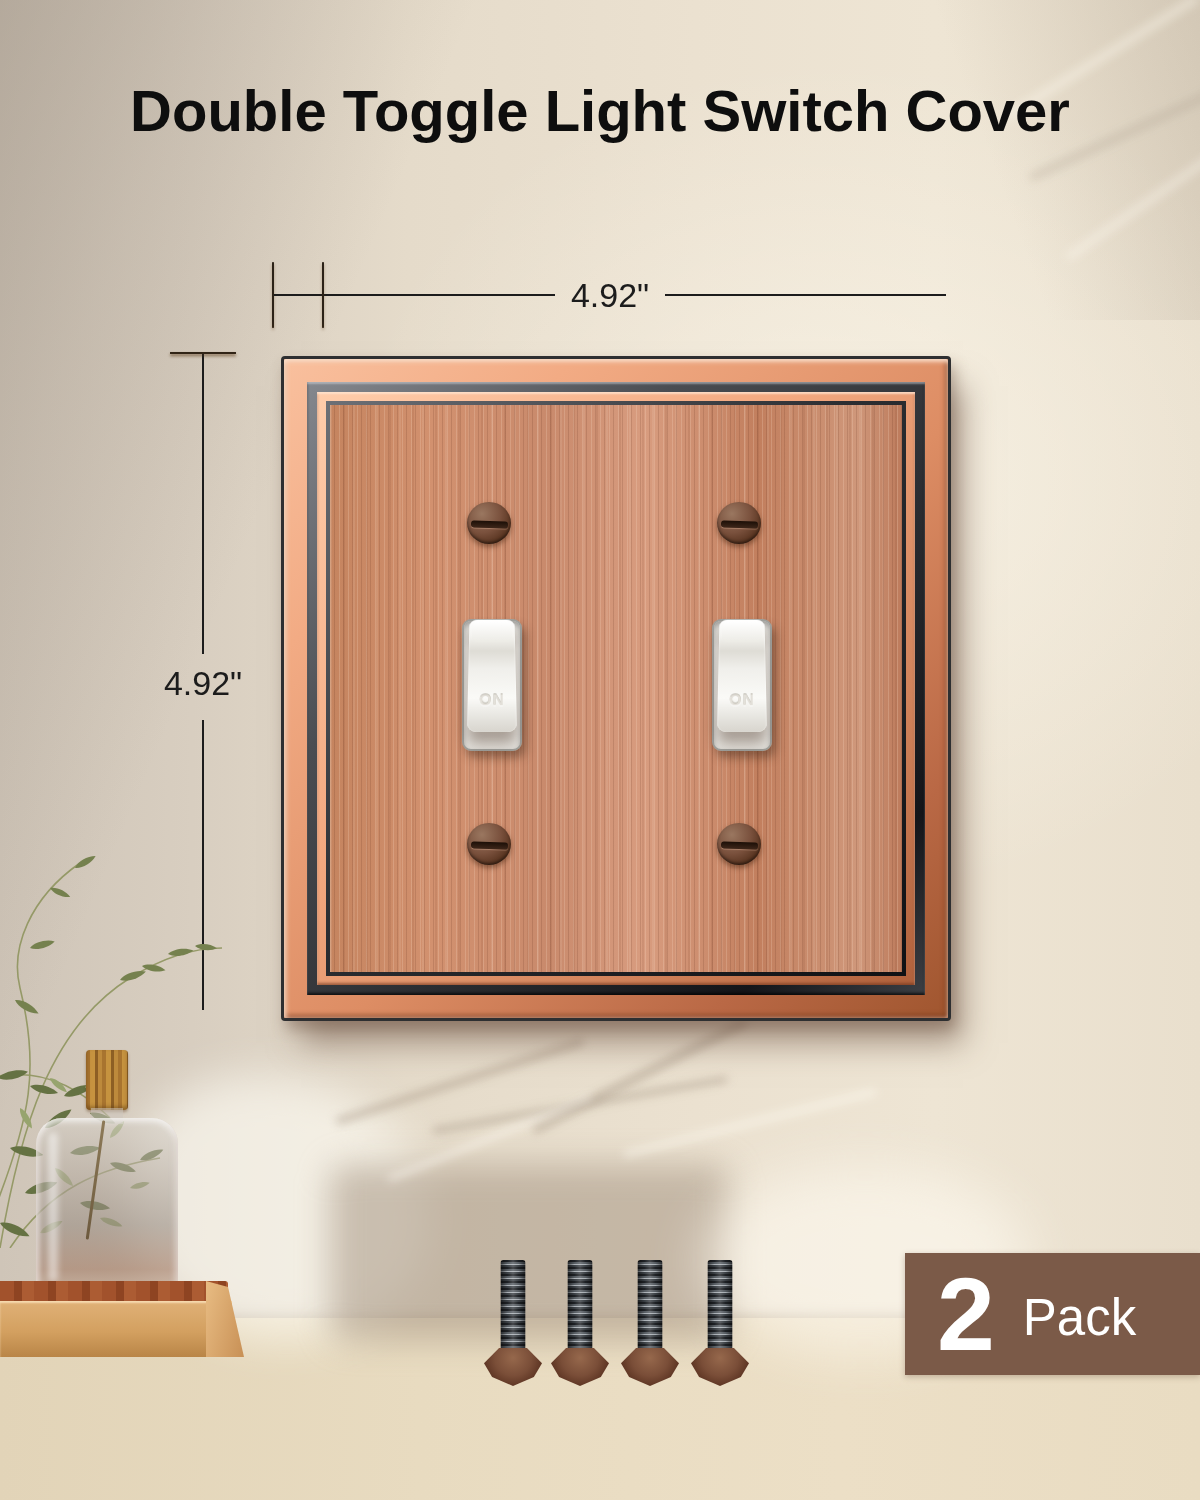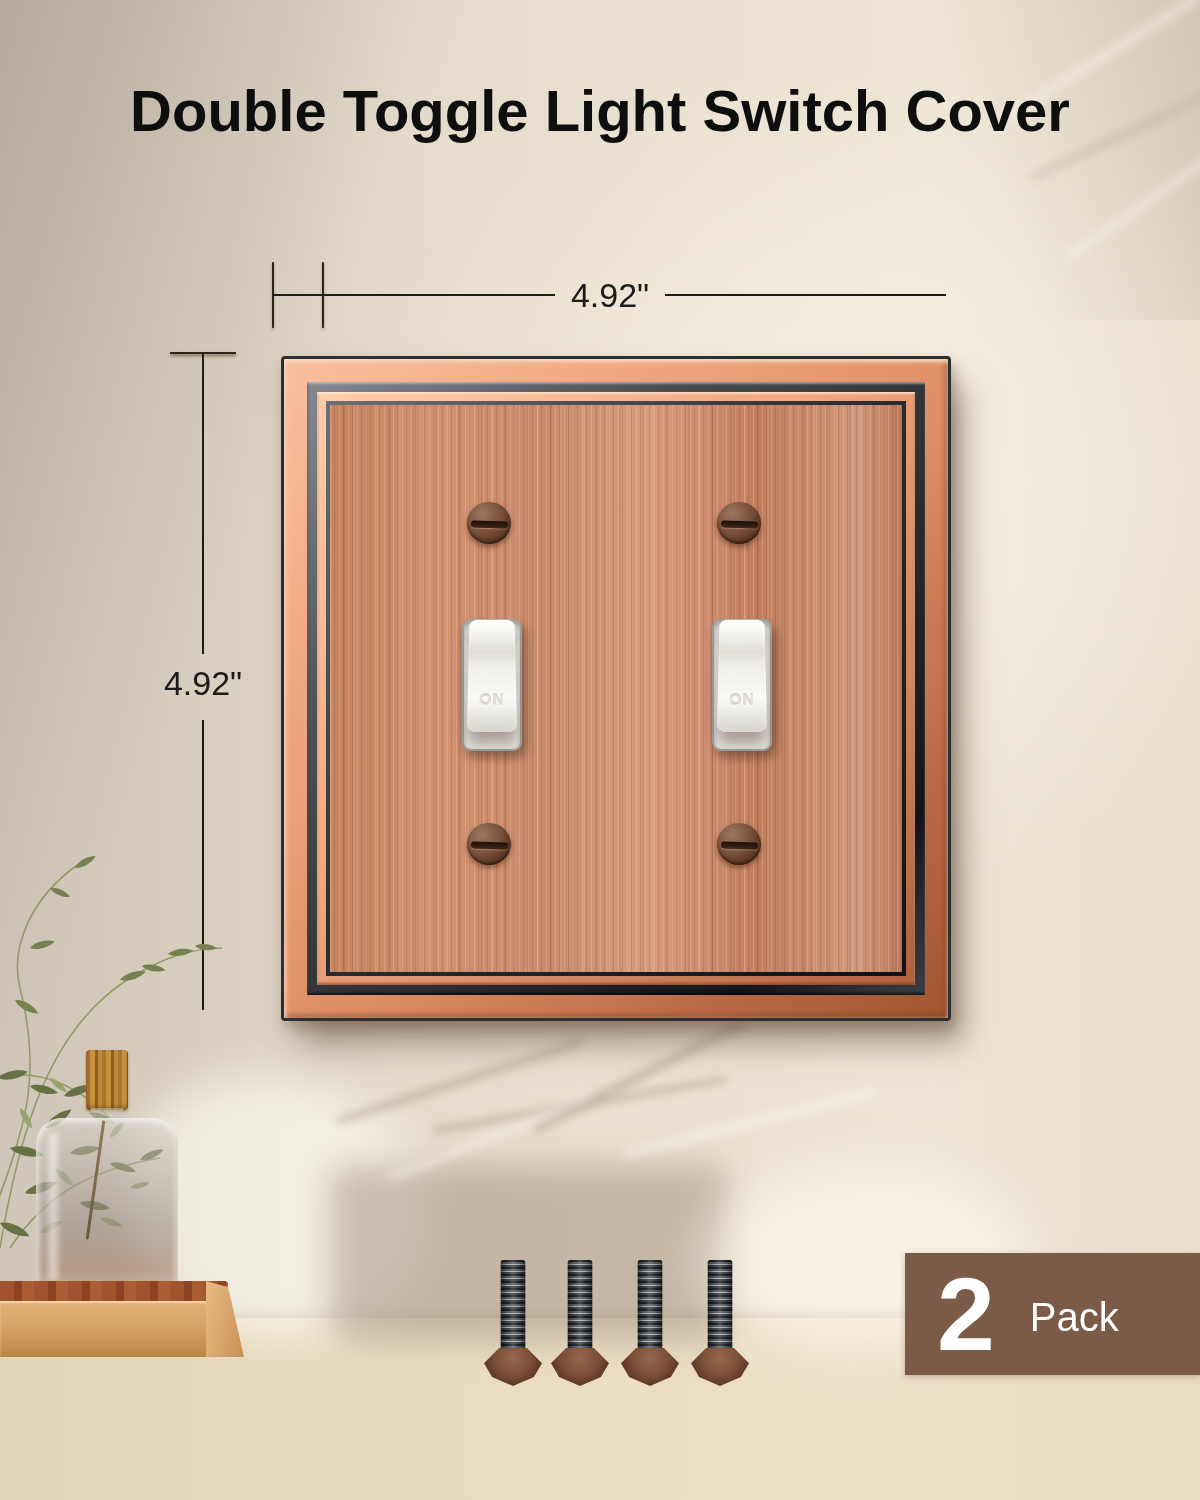--- a/index.html
+++ b/index.html
@@ -170,21 +170,21 @@
     clip-path:polygon(26% 0,74% 0,100% 40%,86% 76%,50% 100%,14% 76%,0 40%);
     background:radial-gradient(ellipse at 50% 26%,#96684c 0%,#7a4e38 45%,#5a3221 75%,#3c1f12 100%);}
 
   
   .badge{
     position:absolute;left:905px;top:1253px;width:295px;height:122px;
     display:flex;align-items:center;padding-left:32px;box-sizing:border-box;
     background:#7b5a48;box-shadow:0 2px 6px rgba(90,60,40,.3);
   }
   .badge-count{font-size:104px;font-weight:700;color:#fff;line-height:1;}
-  .badge-unit{font-size:40px;font-weight:500;color:#fff;margin-left:35px;padding-top:6px;}
+  .badge-unit{font-size:51px;font-weight:500;color:#fff;margin-left:28px;padding-top:6px;}
 </style>
 </head>
 <body>
 
 <div class="scene">
 
   <div class="wall"></div>
   <div class="wall-top-right-shade"></div>
   <div class="table"></div>
   <div class="sun-patch-a"></div>

